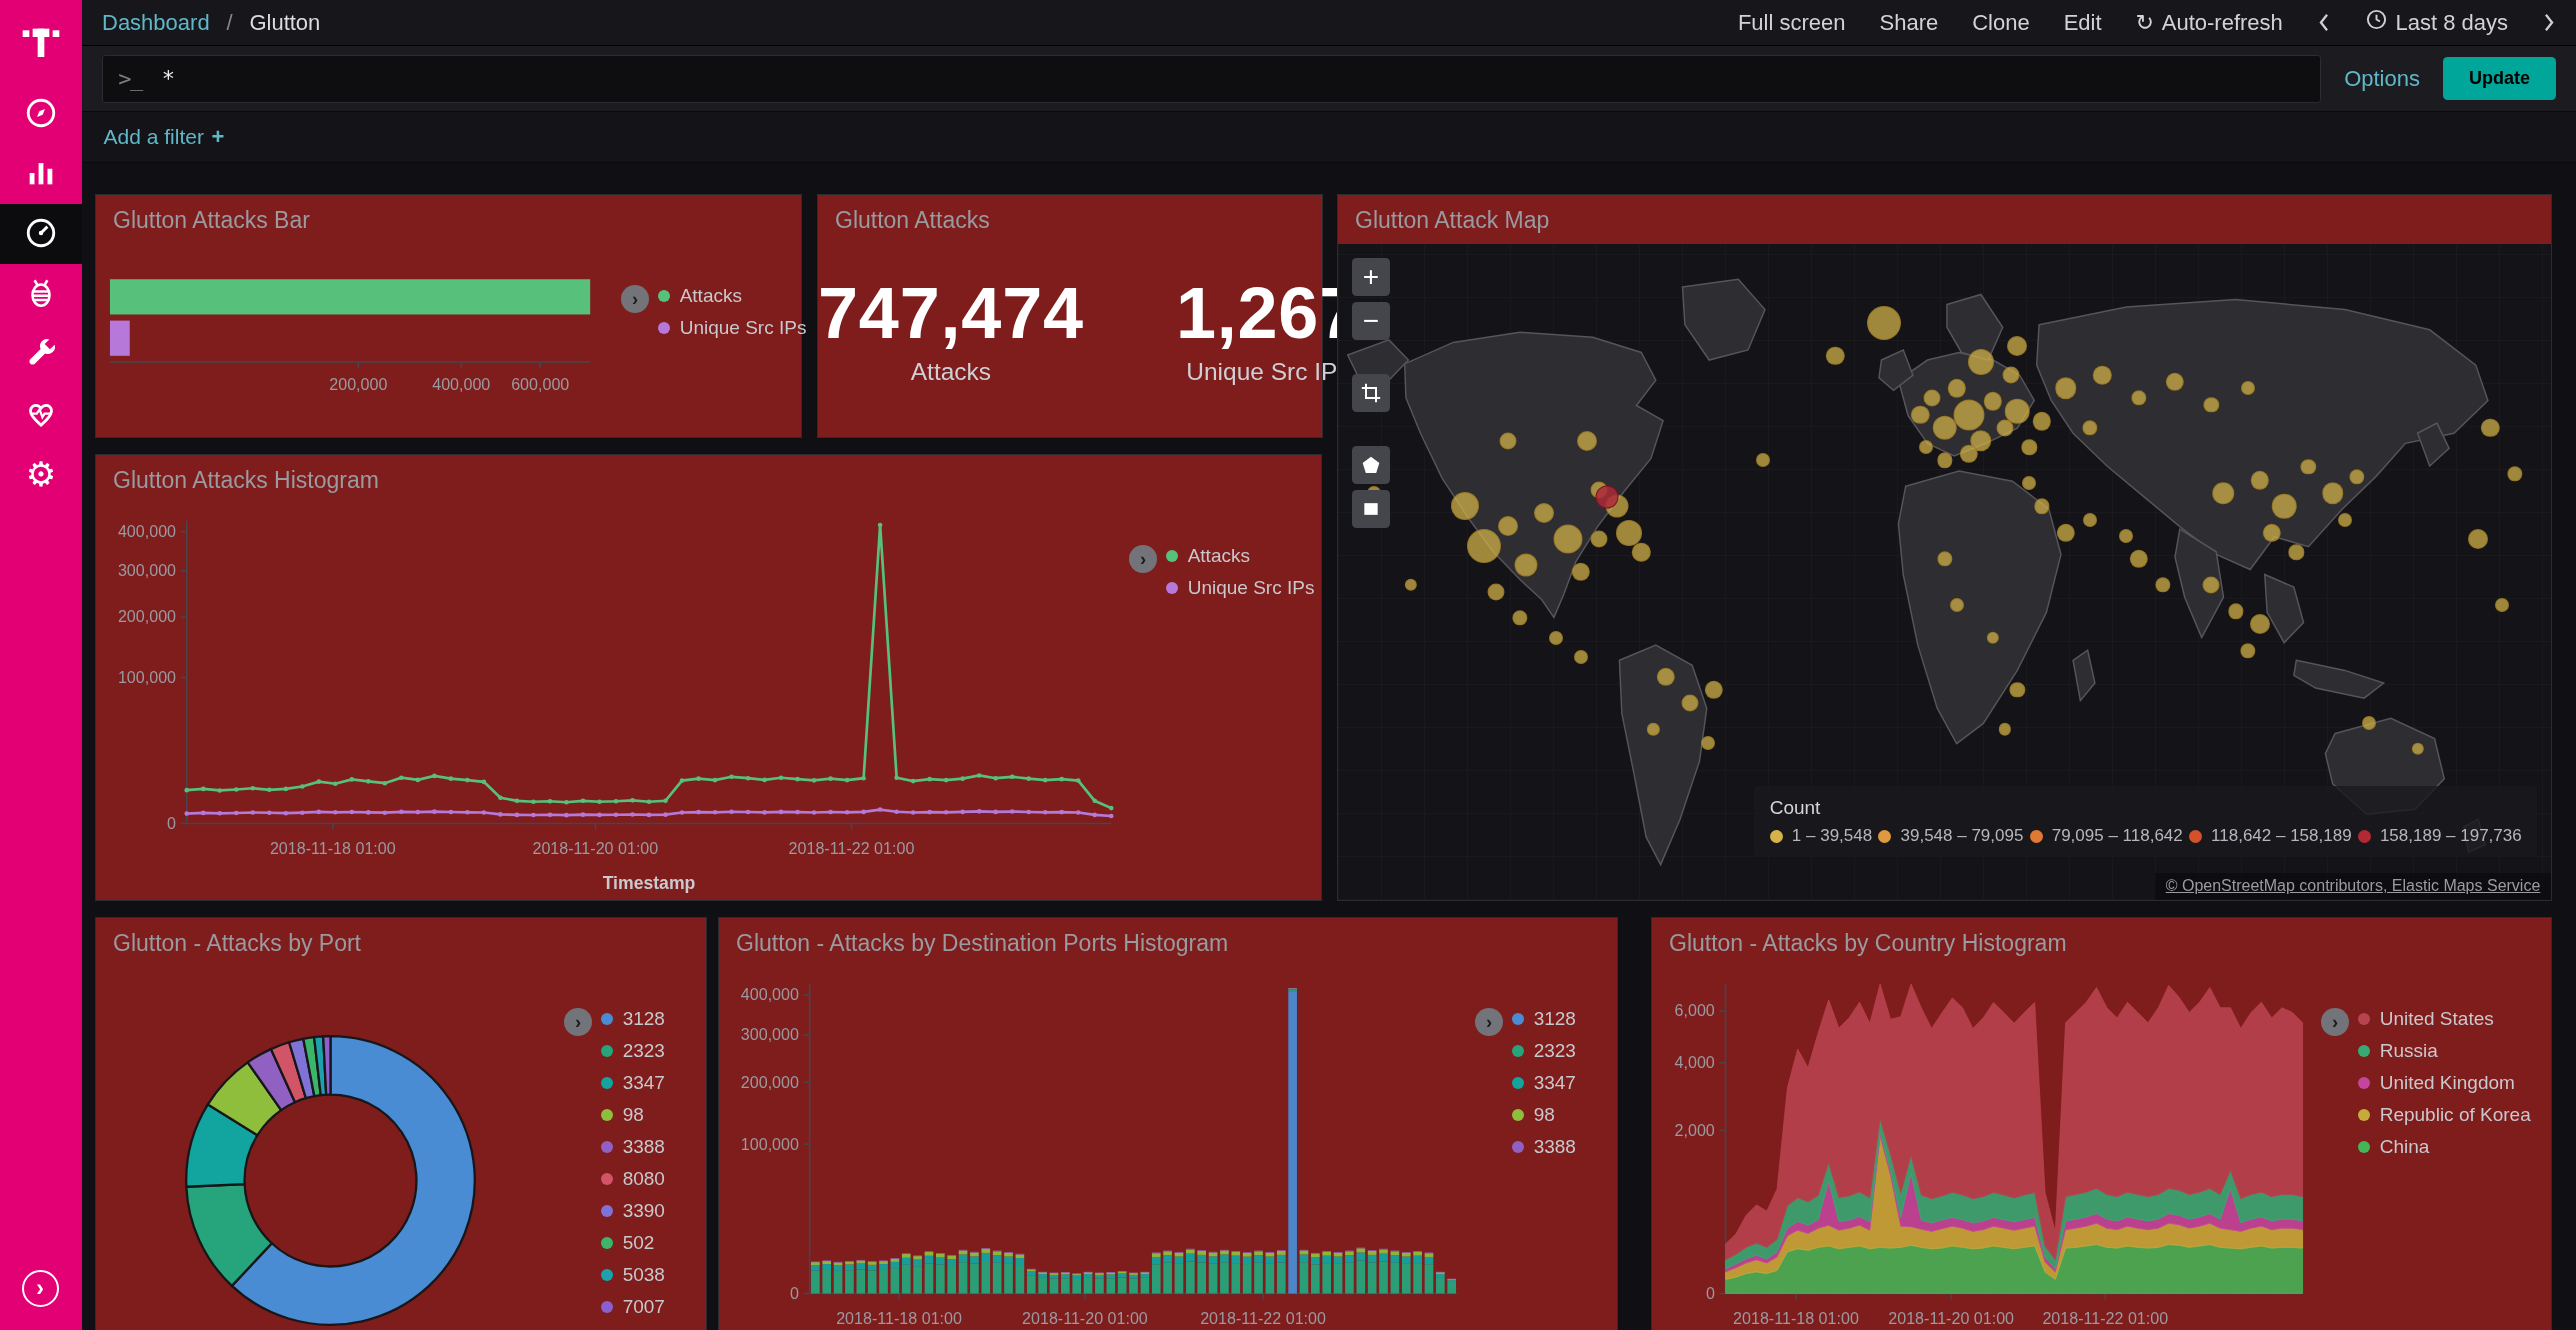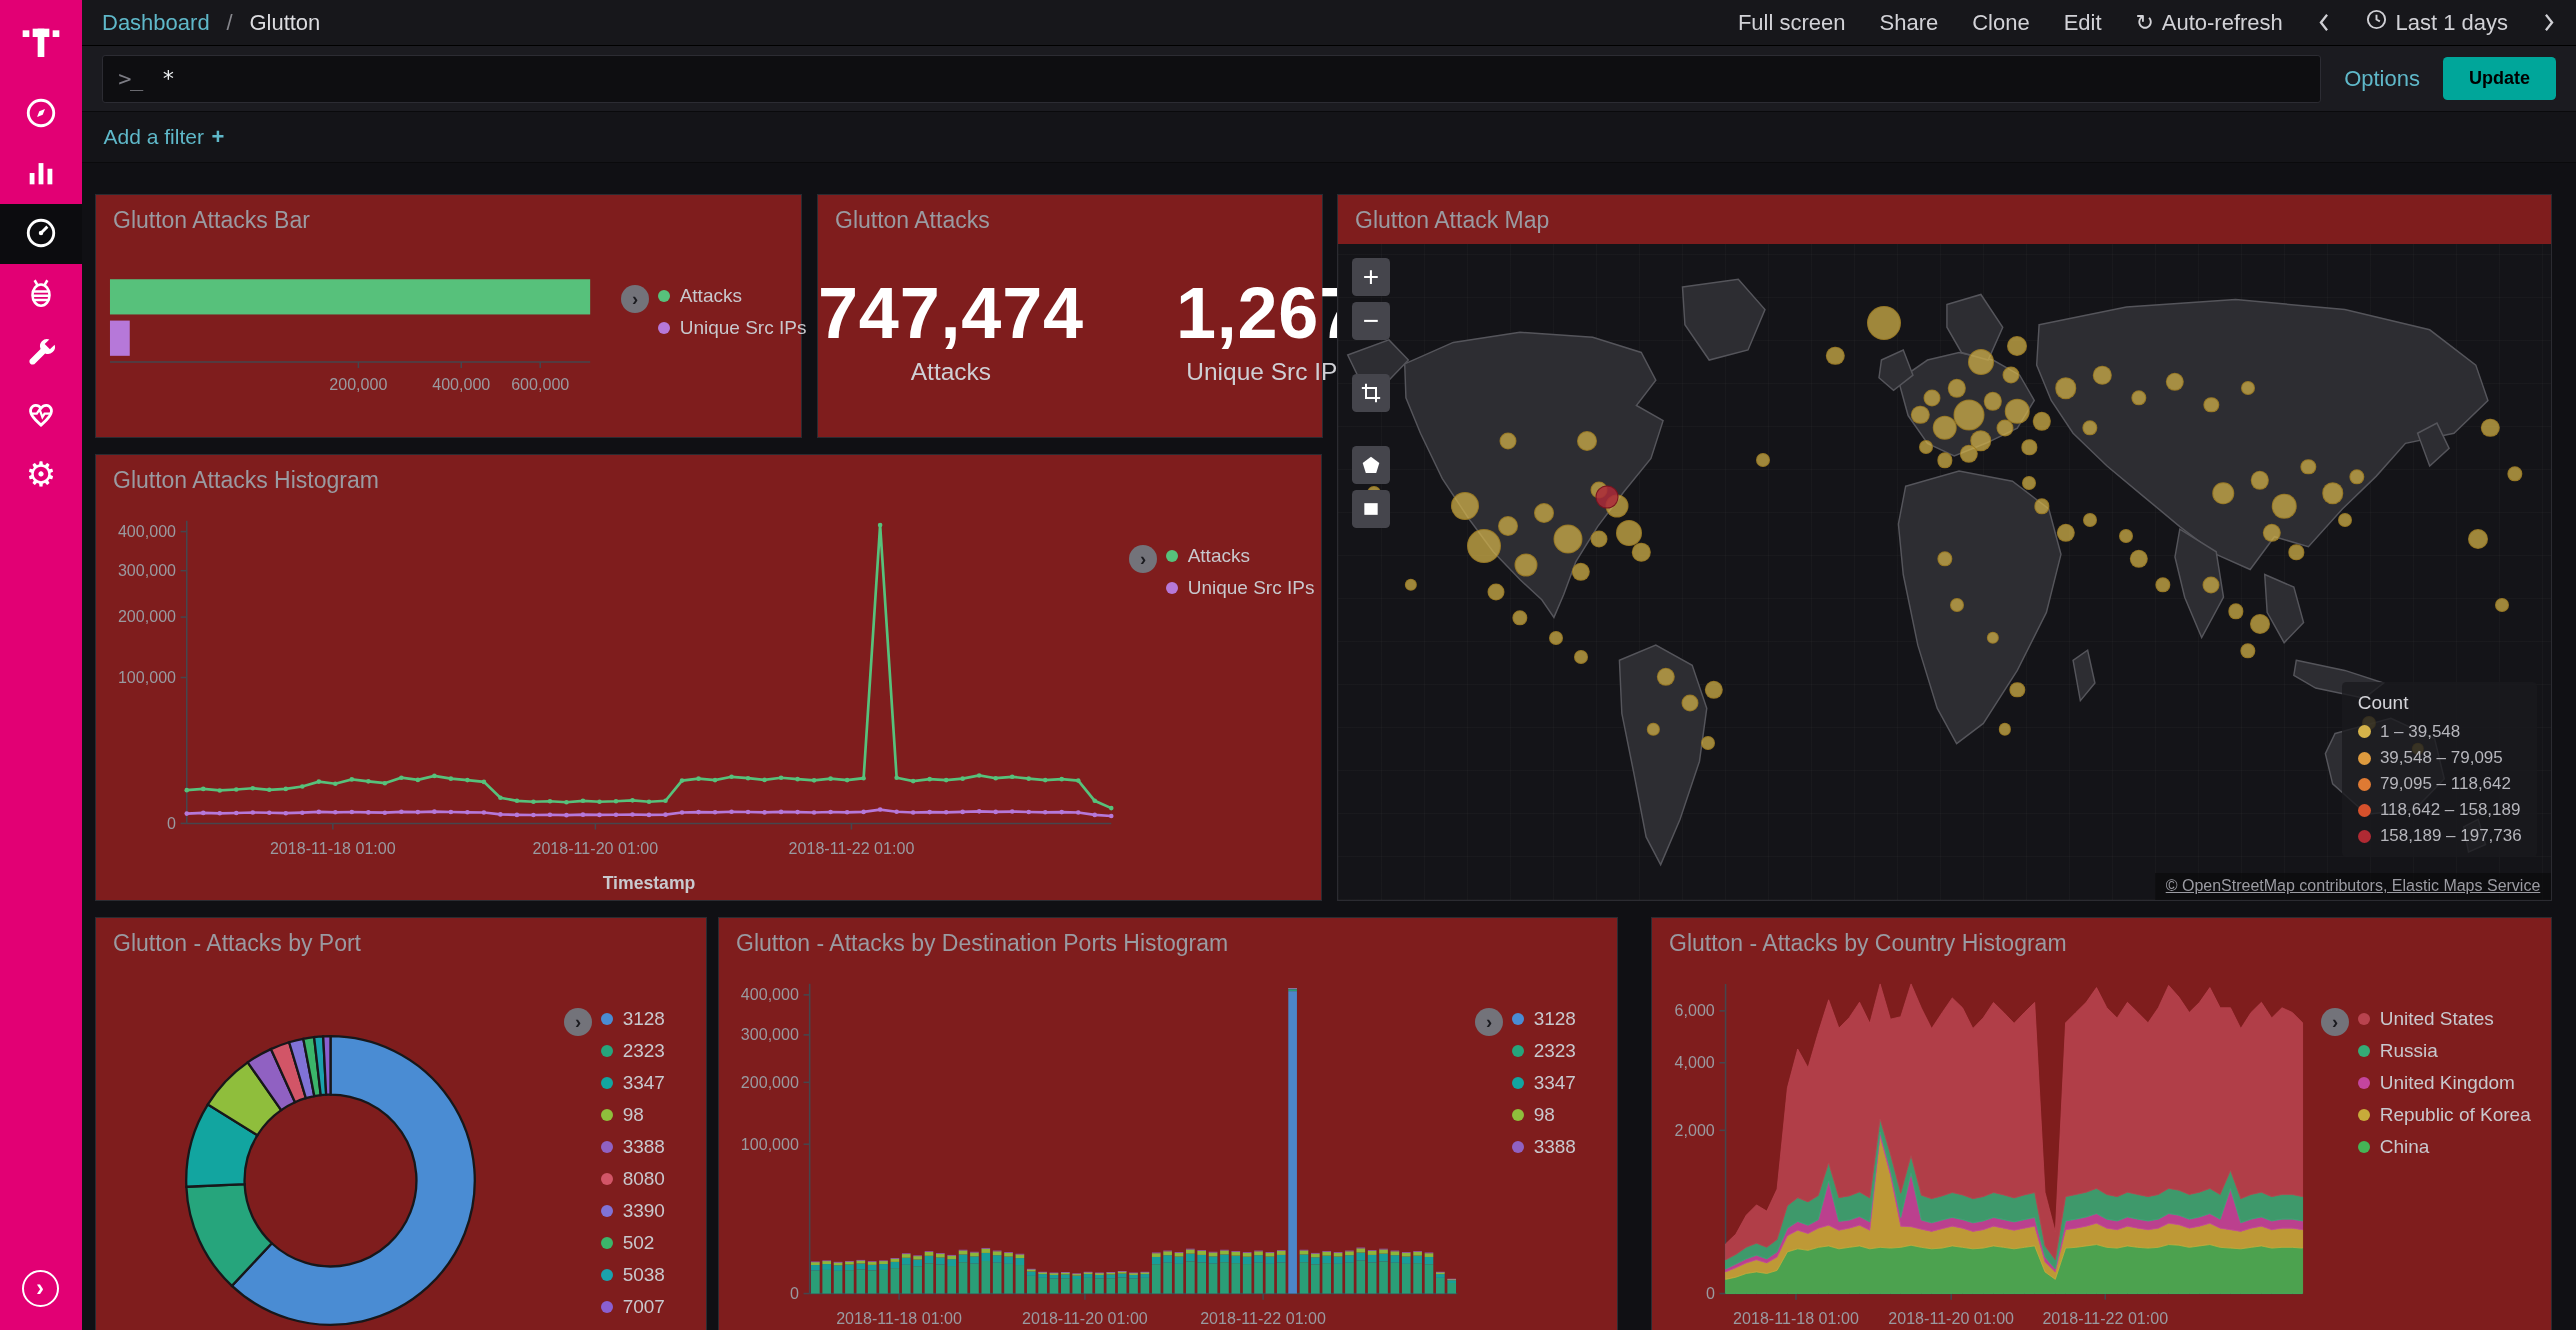--- a/index.html
+++ b/index.html
@@ -76,21 +76,21 @@
   #world-svg { position:absolute; inset:0; width:100%; height:100%; }
   .map-dot { position:absolute; border-radius:50%; transform:translate(-50%,-50%); background:rgba(214,180,74,0.72); border:1.5px solid rgba(150,118,34,0.9); }
   .map-dot.red { background:rgba(172,42,56,0.85); border-color:rgba(120,20,30,0.95); }
   .map-controls { position:absolute; left:14px; top:14px; display:flex; flex-direction:column; gap:6.1px; z-index:5; }
   .map-btn { width:38px; height:38px; background:#45454c; color:#fff; border:none; border-radius:4.6px;
     font-size:28px; line-height:1; display:flex; align-items:center; justify-content:center; cursor:pointer; }
   .map-btn.space { margin-top:28px; }
   .map-legend { position:absolute; right:14px; bottom:43px; background:rgba(26,26,30,0.78); border-radius:4.6px;
     padding:10.7px 15.3px; z-index:6; }
   .map-legend-title { color:#d4d4d9; font-size:19px; margin-bottom:7.7px; }
-  .map-legend ul { list-style:none; display:flex; flex-direction:column; gap:6.1px; }
+  .map-legend ul { list-style:none; display:flex; flex-direction:row; gap:6.1px; }
   .map-legend li { display:flex; align-items:center; gap:9.2px; font-size:17px; color:#b6b6bc; }
   .map-legend .dot { width:13px; height:13px; border-radius:50%; }
   .map-attrib { position:absolute; right:0; bottom:0; background:rgba(8,8,10,0.6); color:#9b9ba2;
     font-size:16px; padding:4.6px 10.7px; z-index:6;text-decoration:underline; }
 
   
   .pie-wrap { flex:1; display:flex; justify-content:center; padding-top:60px; }
 </style>
 </head>
 <body>
@@ -180,21 +180,21 @@
           <polyline points="13,5 5,15 13,25" fill="none" stroke="#cfcfd4" stroke-width="3"></polyline>
         </svg>
     </span>
     <span class="nav-item">
       <span>
         <svg width="23" height="23" viewBox="0 0 24 24" fill="none" stroke="#cfcfd4" stroke-width="2">
           <circle cx="12" cy="12" r="9"></circle>
             <path d="M12 7 v5 l3.5 2"></path>
         </svg>
       </span>
-      <span>Last 1 days</span>
+      <span>Last 8 days</span>
     </span>
     <span class="nav-item chev">
       <svg width="14" height="23" viewBox="0 0 18 30">
           <polyline points="5,5 13,15 5,25" fill="none" stroke="#cfcfd4" stroke-width="3"></polyline>
         </svg>
     </span>
   </span>
 </header>
 
 <div id="querybar">

